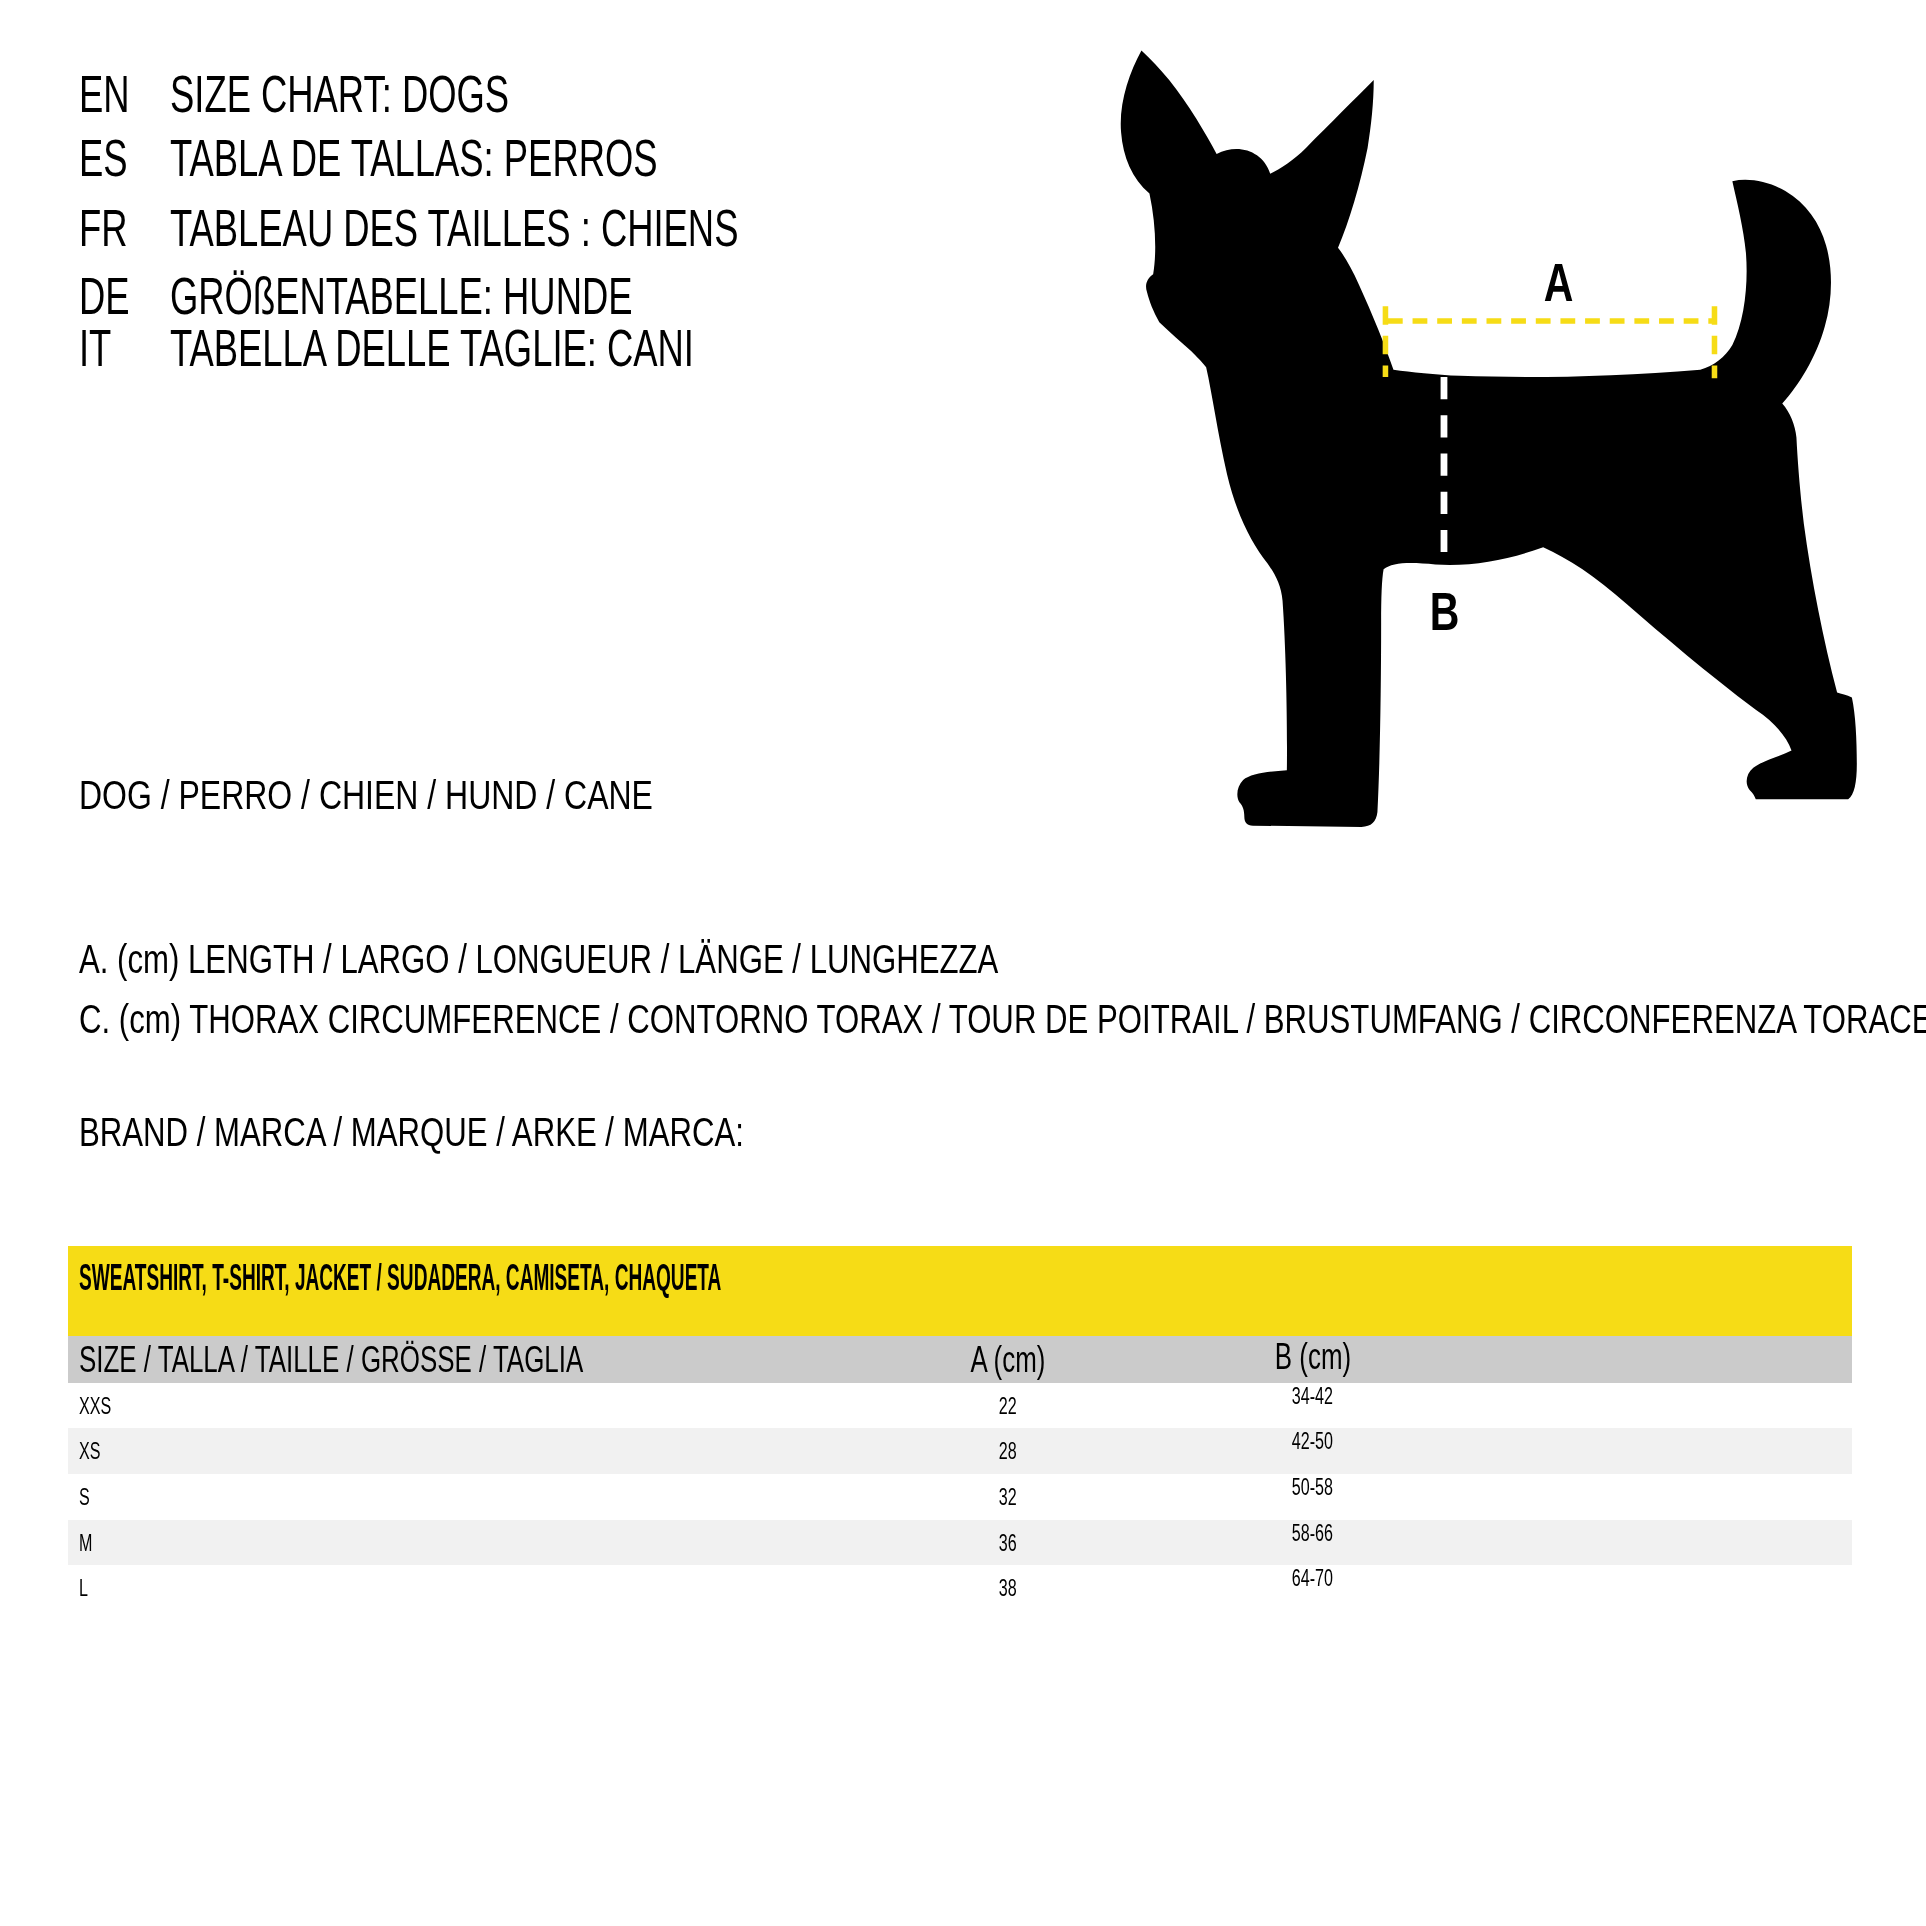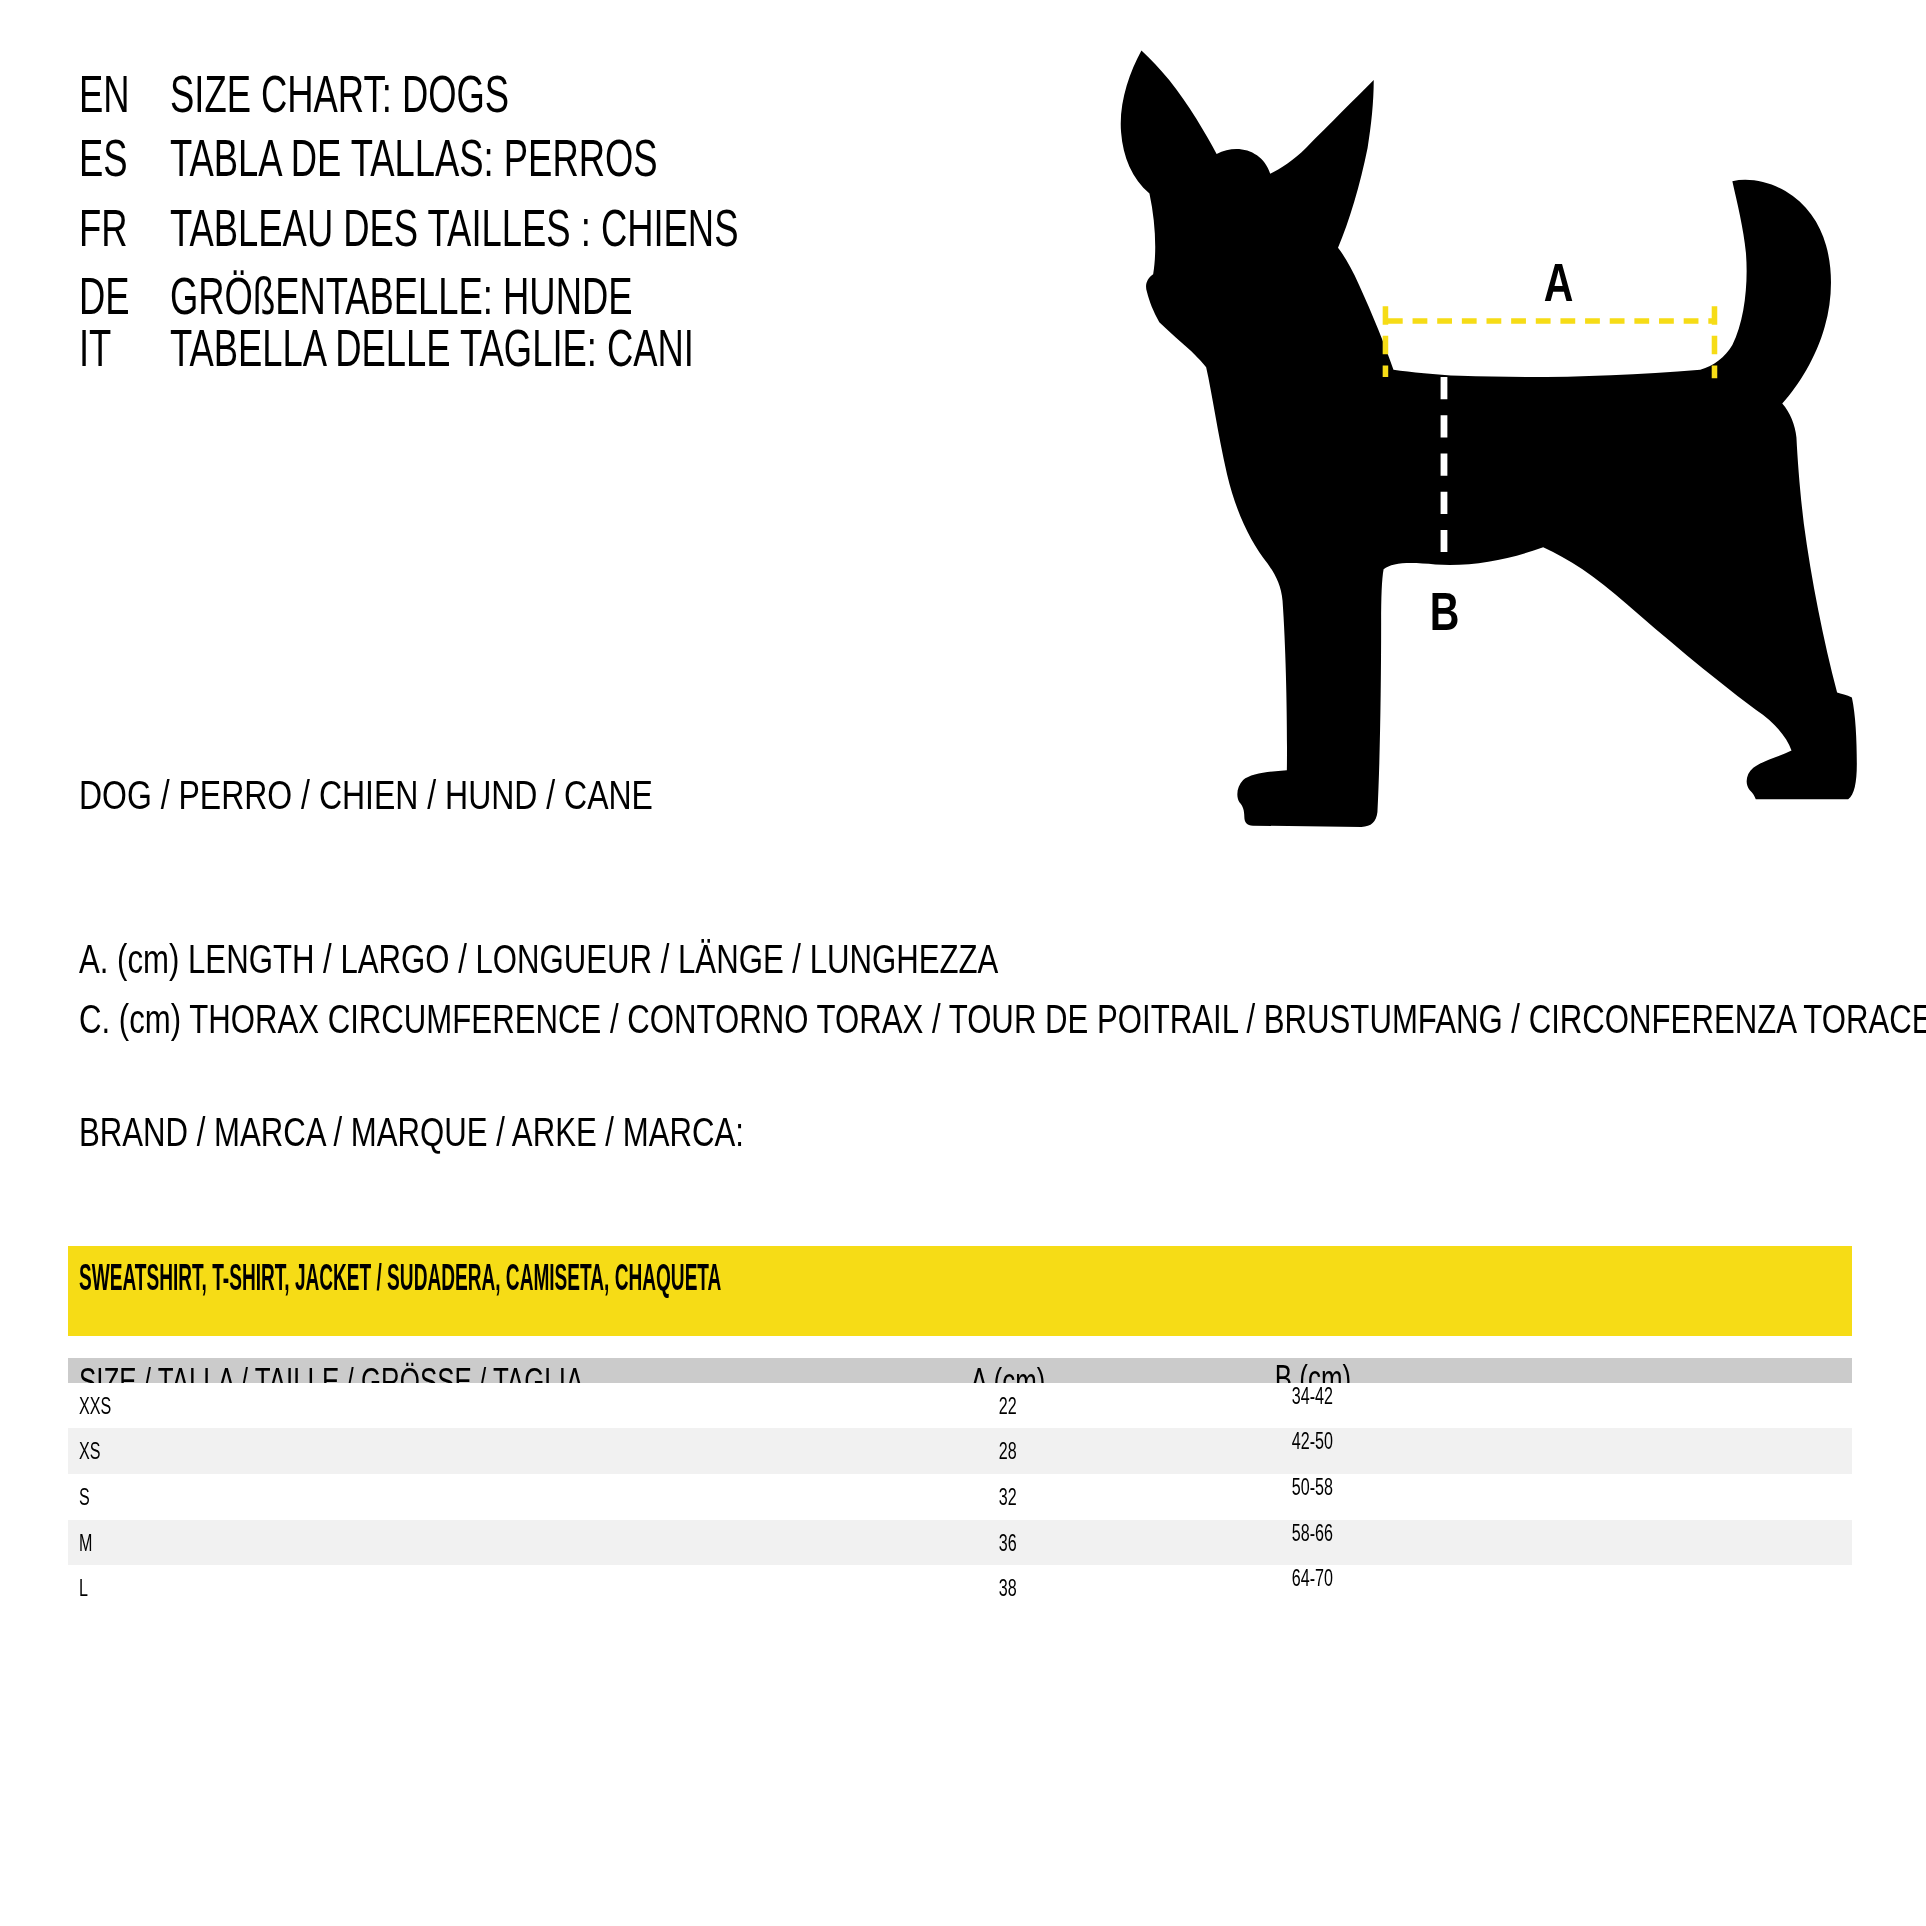--- a/index.html
+++ b/index.html
@@ -152,21 +152,21 @@
     <span class="cx sx76">BRAND / MARCA / MARQUE / ARKE / MARCA:</span>
   </div>
 
   <div class="tbl">
     <div class="banner" style="background:#F6DC16;">
       <div class="banner-line" style="top:13.6px;">
         <span class="cx sx53">SWEATSHIRT, T-SHIRT, JACKET / SUDADERA, CAMISETA, CHAQUETA</span>
       </div>
     </div>
 
-    <div class="thead" style="background:#CBCBCB;margin-top:22px;">
+    <div class="thead" style="background:#CBCBCB;">
       <span class="cell-size">
           <span class="cx sx72">SIZE / TALLA / TAILLE / GRÖSSE / TAGLIA</span>
         </span>
       <span class="cell-a">
           <span class="cxc sx72">A (cm)</span>
         </span>
       <span class="cell-b">
           <span class="cxc sx72">B (cm)</span>
         </span>
     </div>

